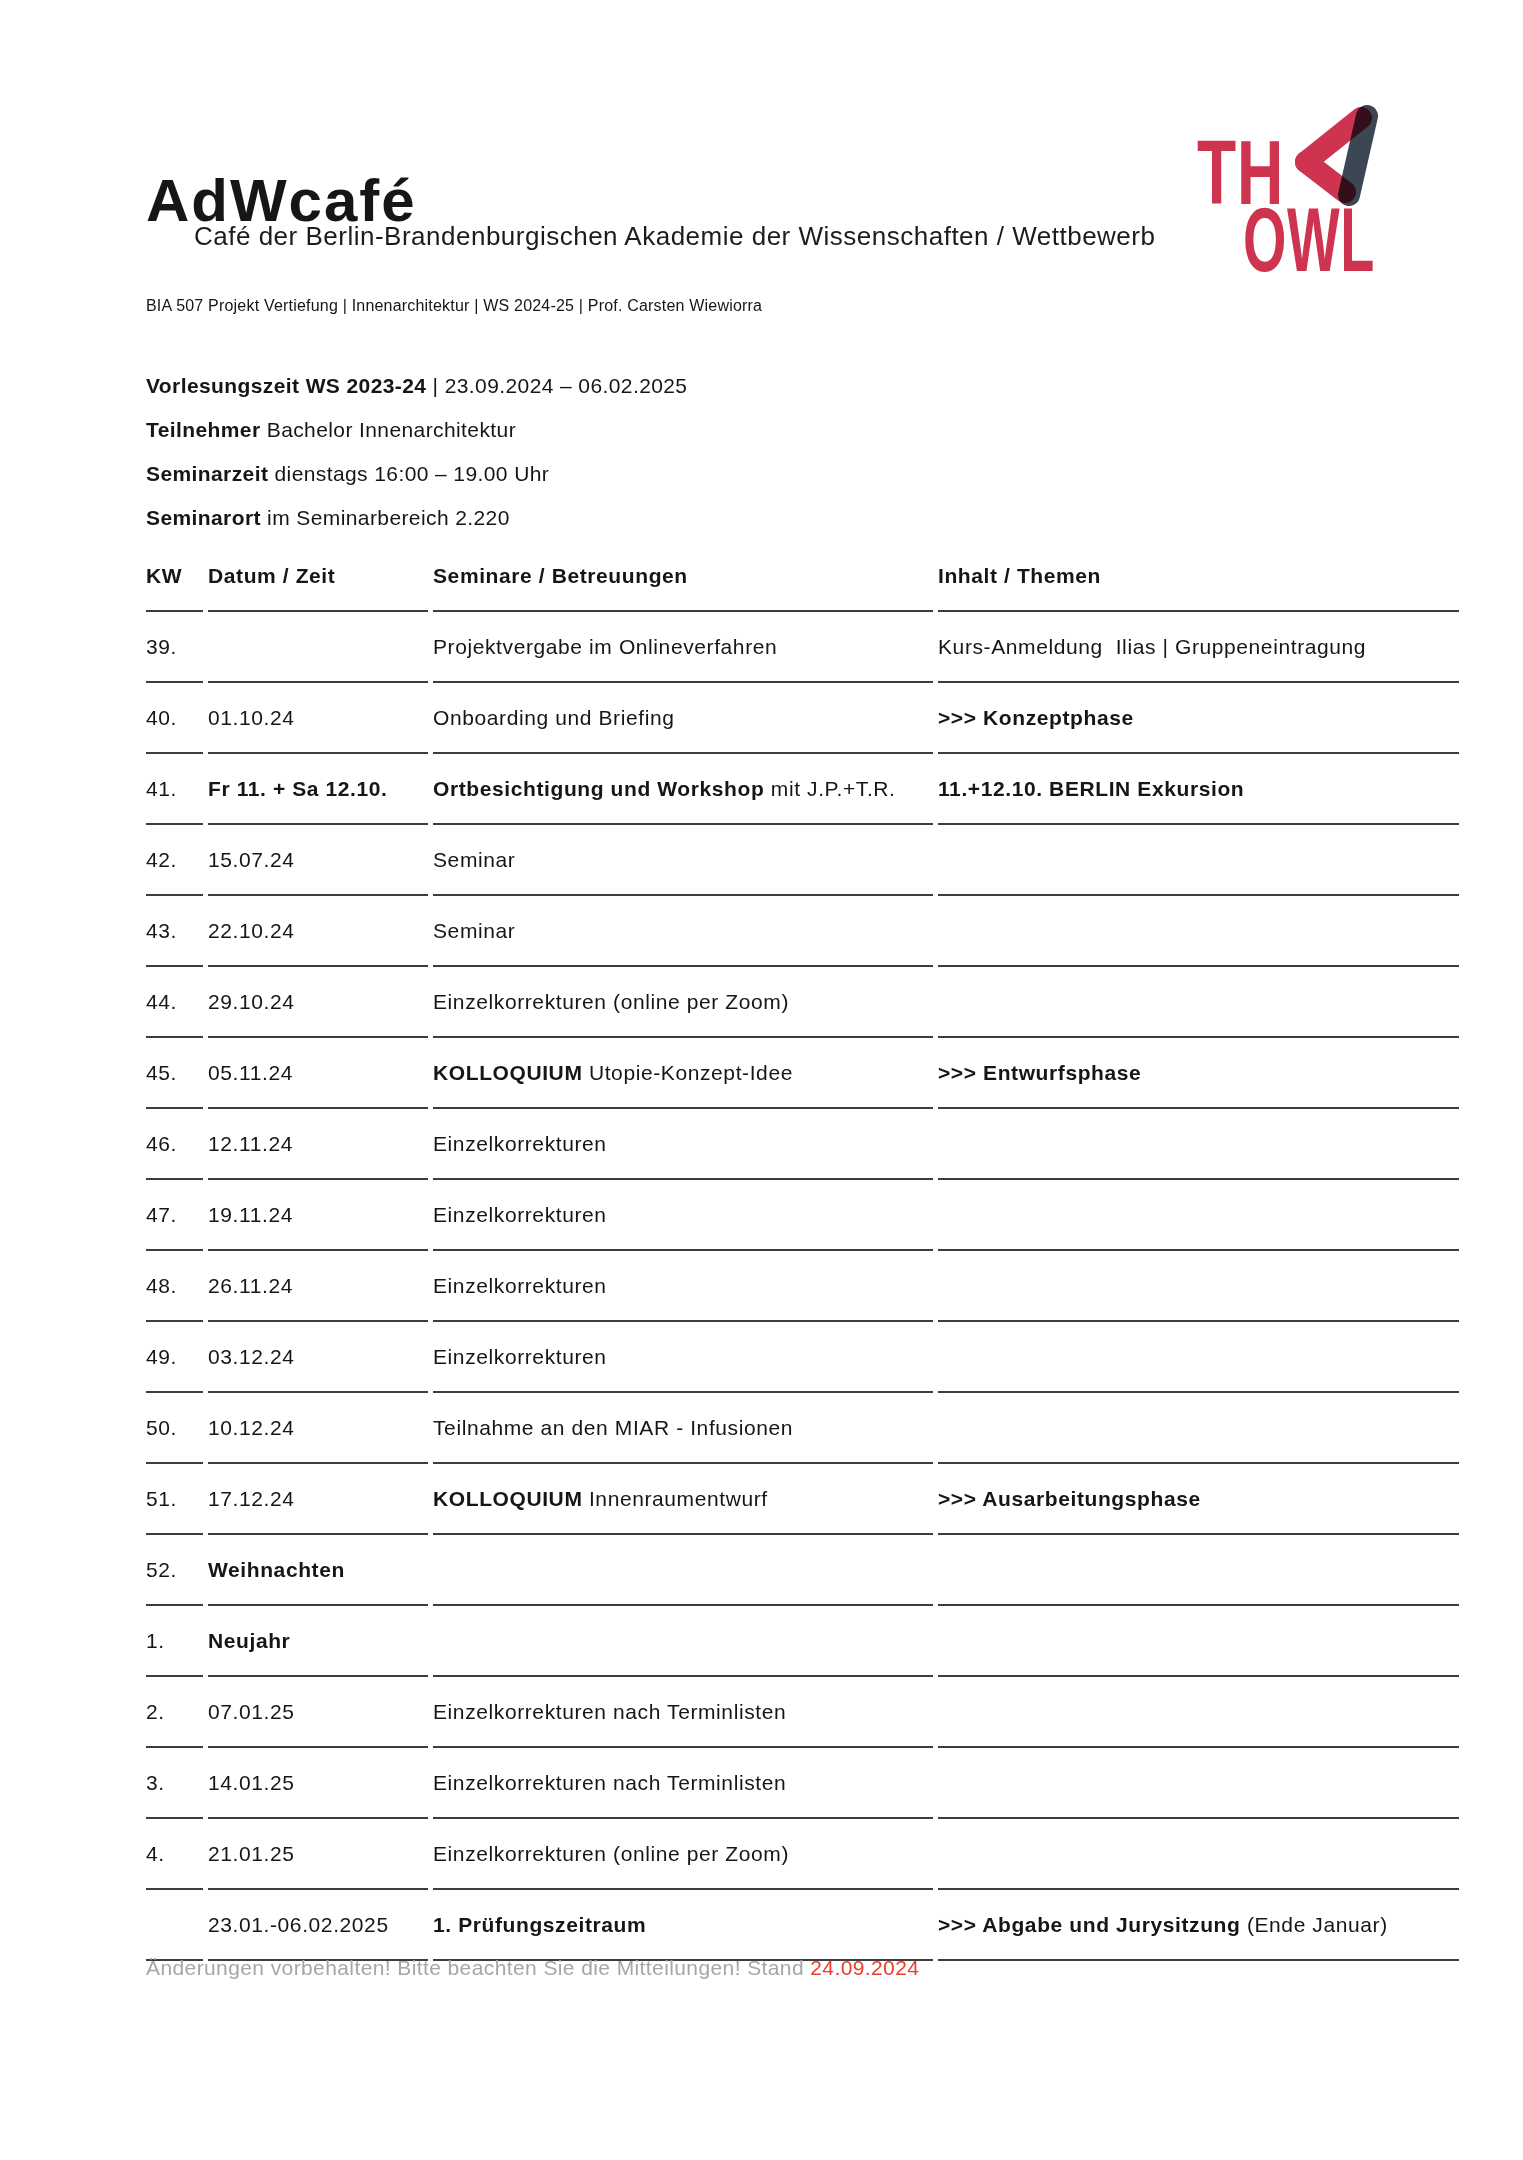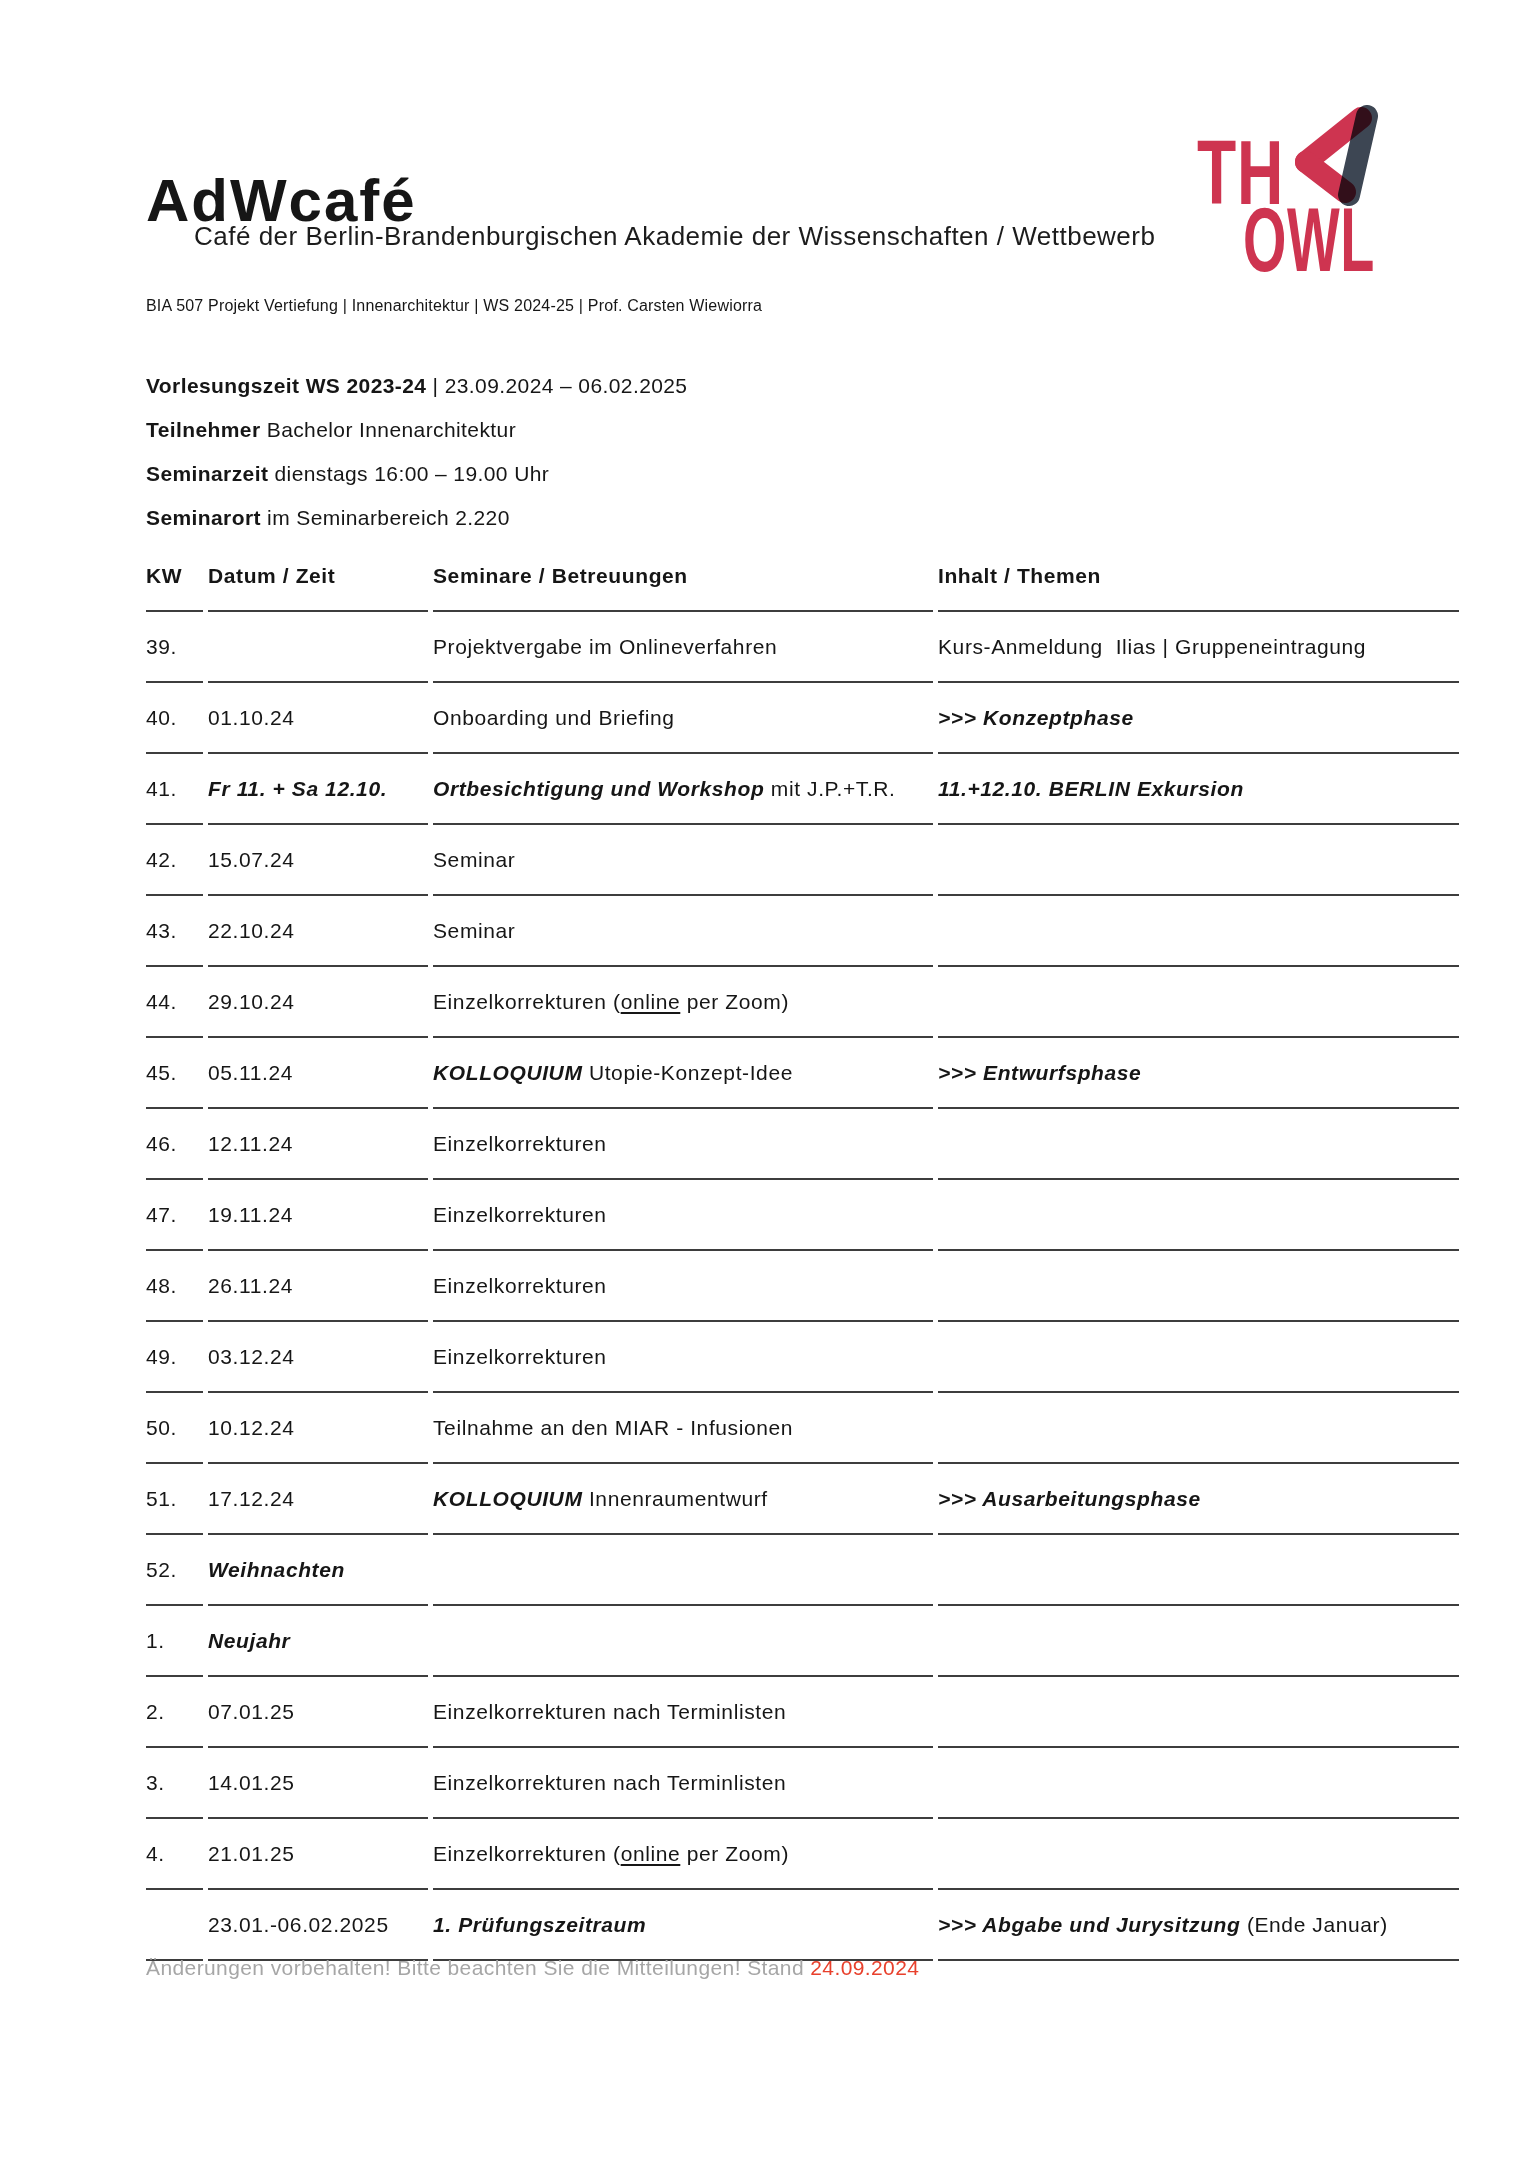--- a/index.html
+++ b/index.html
@@ -6,22 +6,22 @@
   .page{
     position:relative;
     width:1523px;
     height:2160px;
     background:#ffffff;
     font-family:"Liberation Sans",sans-serif;
     color:#161616;
     overflow:hidden;
   }
   .run{white-space:pre;}
-  .b{font-weight:bold;font-style:italic;}
-  .u{text-decoration:underline;text-underline-offset:3px;margin-top:24px;}
+  .b{font-weight:bold;}
+  .u{text-underline-offset:3px;margin-top:24px;}
 
   
   .title{
     position:absolute;left:146px;top:128px;
     font-size:60px;font-weight:bold;letter-spacing:2px;line-height:66px;
   }
   .subtitle{
     position:absolute;left:146px;top:220px;
     font-size:26px;letter-spacing:0.5px;line-height:32px;color:#1c1c1c;margin-left:48px;
   }

